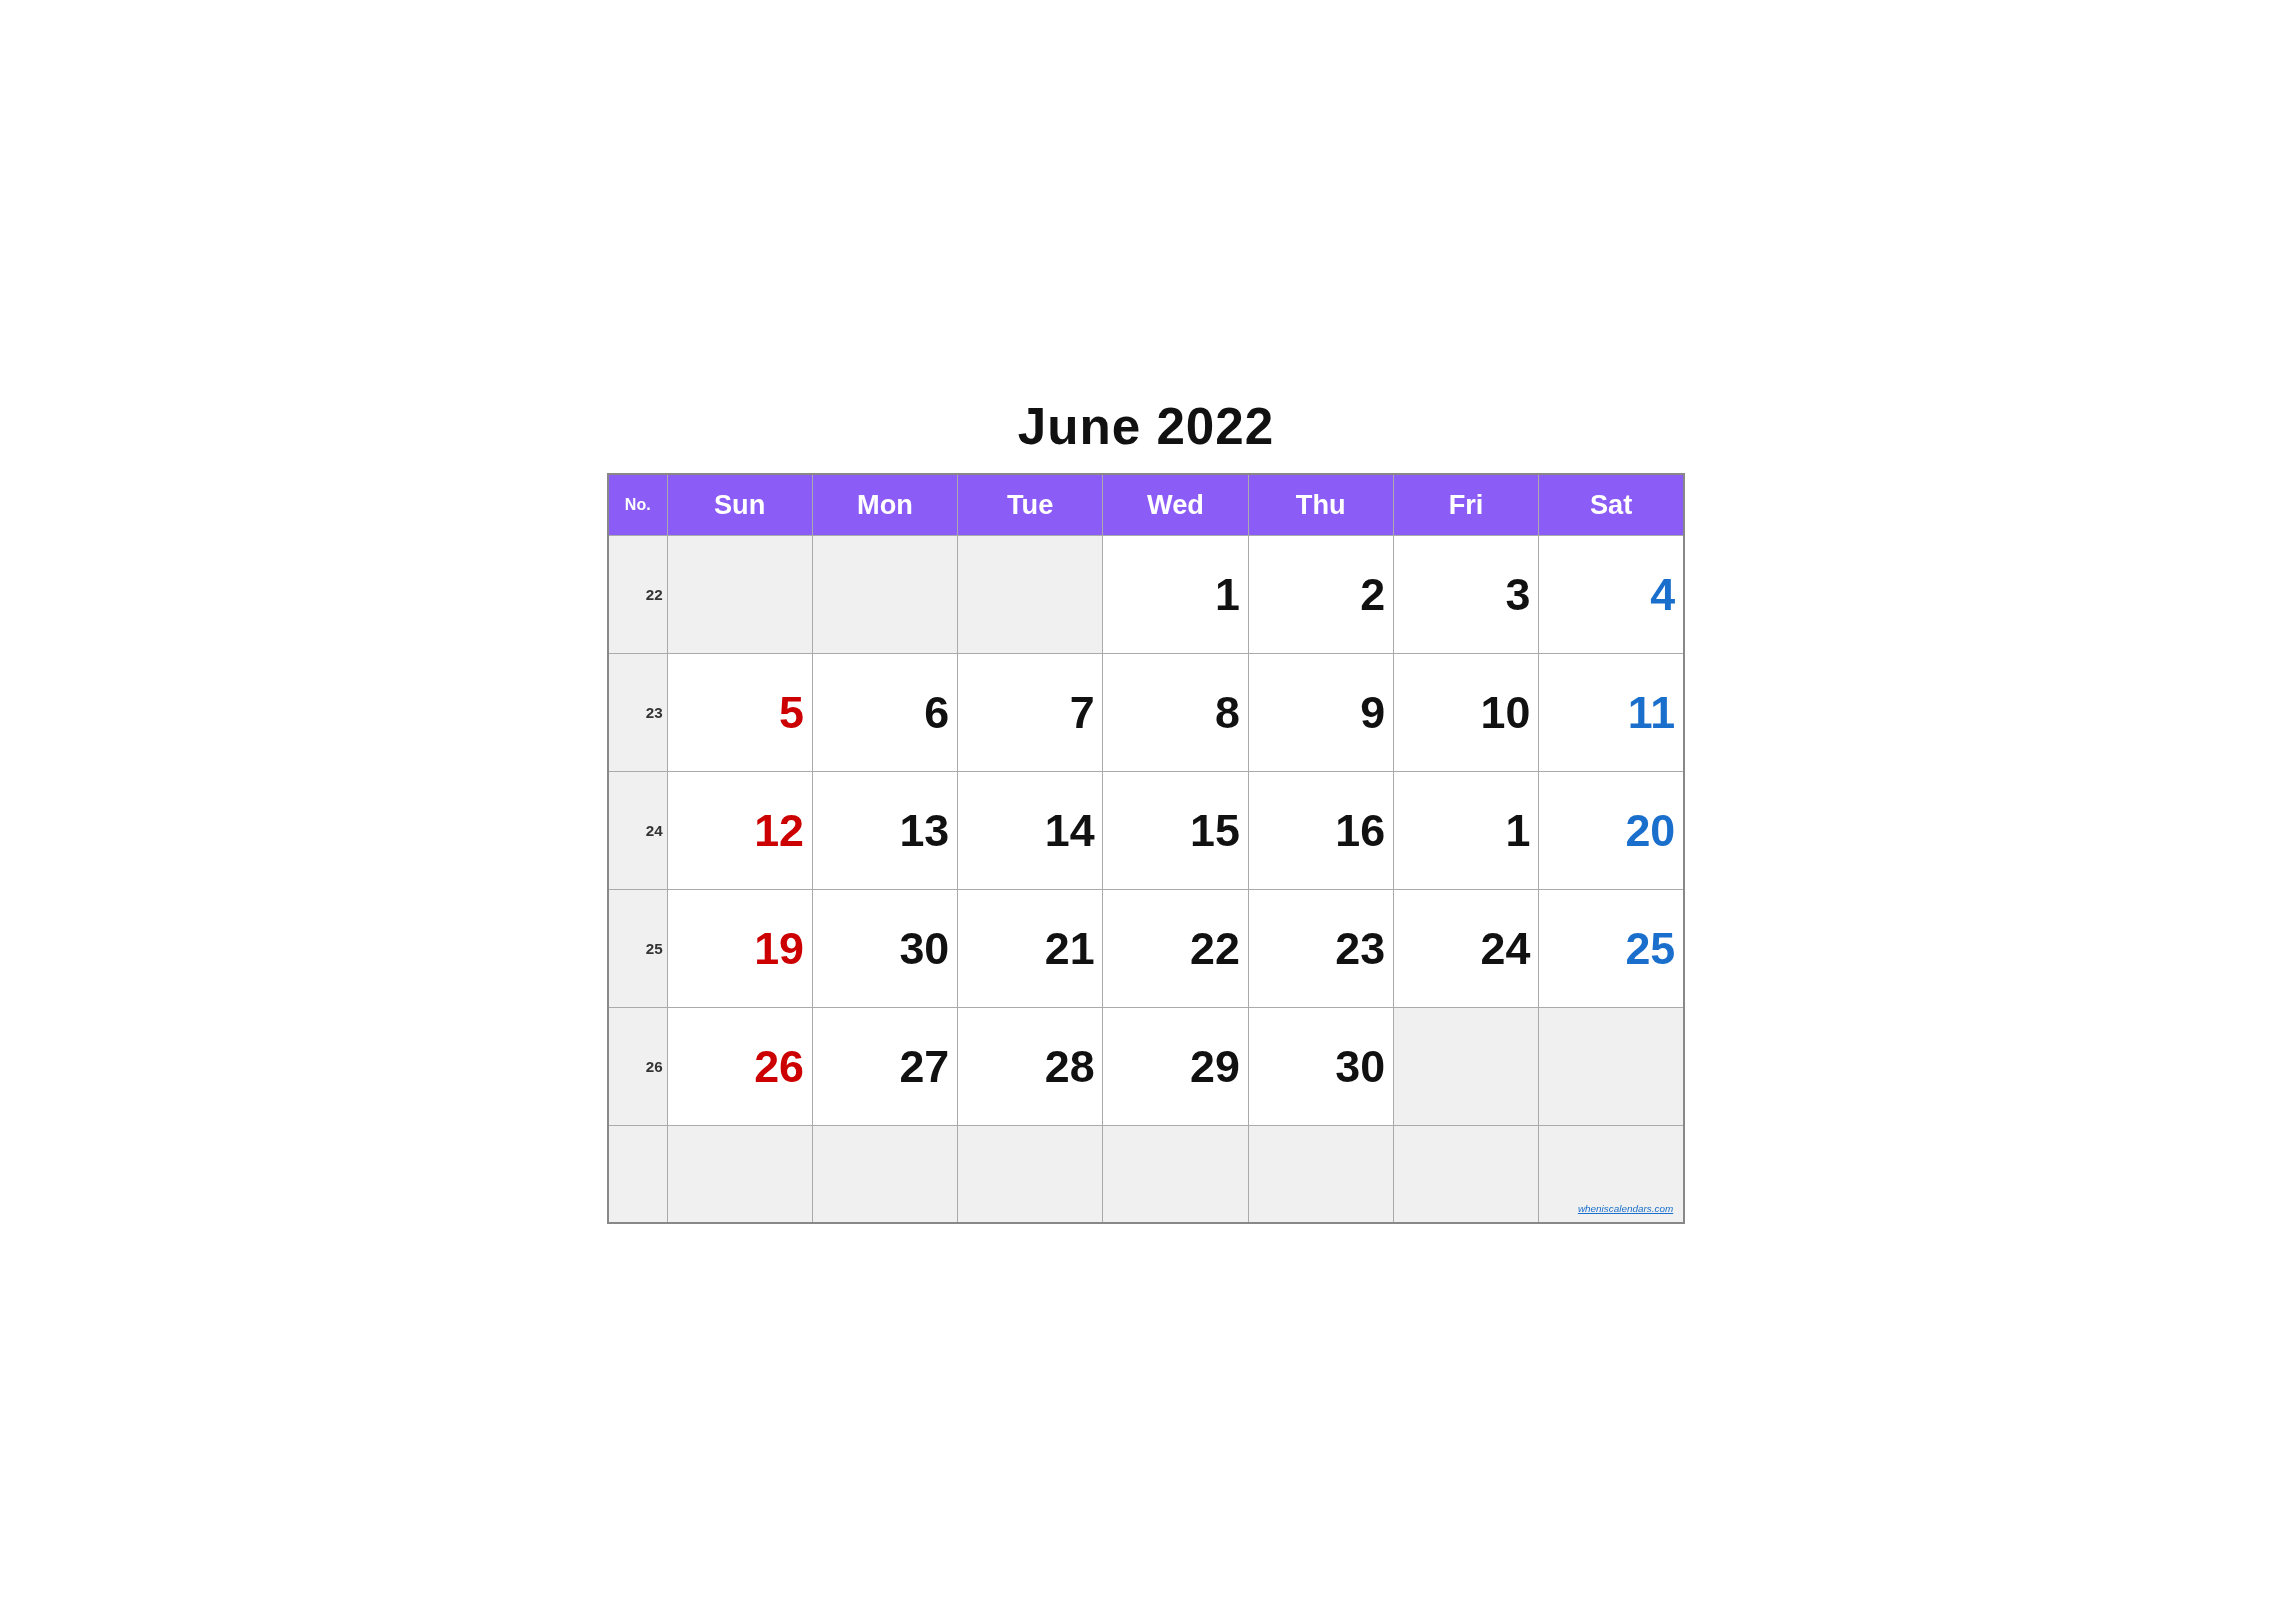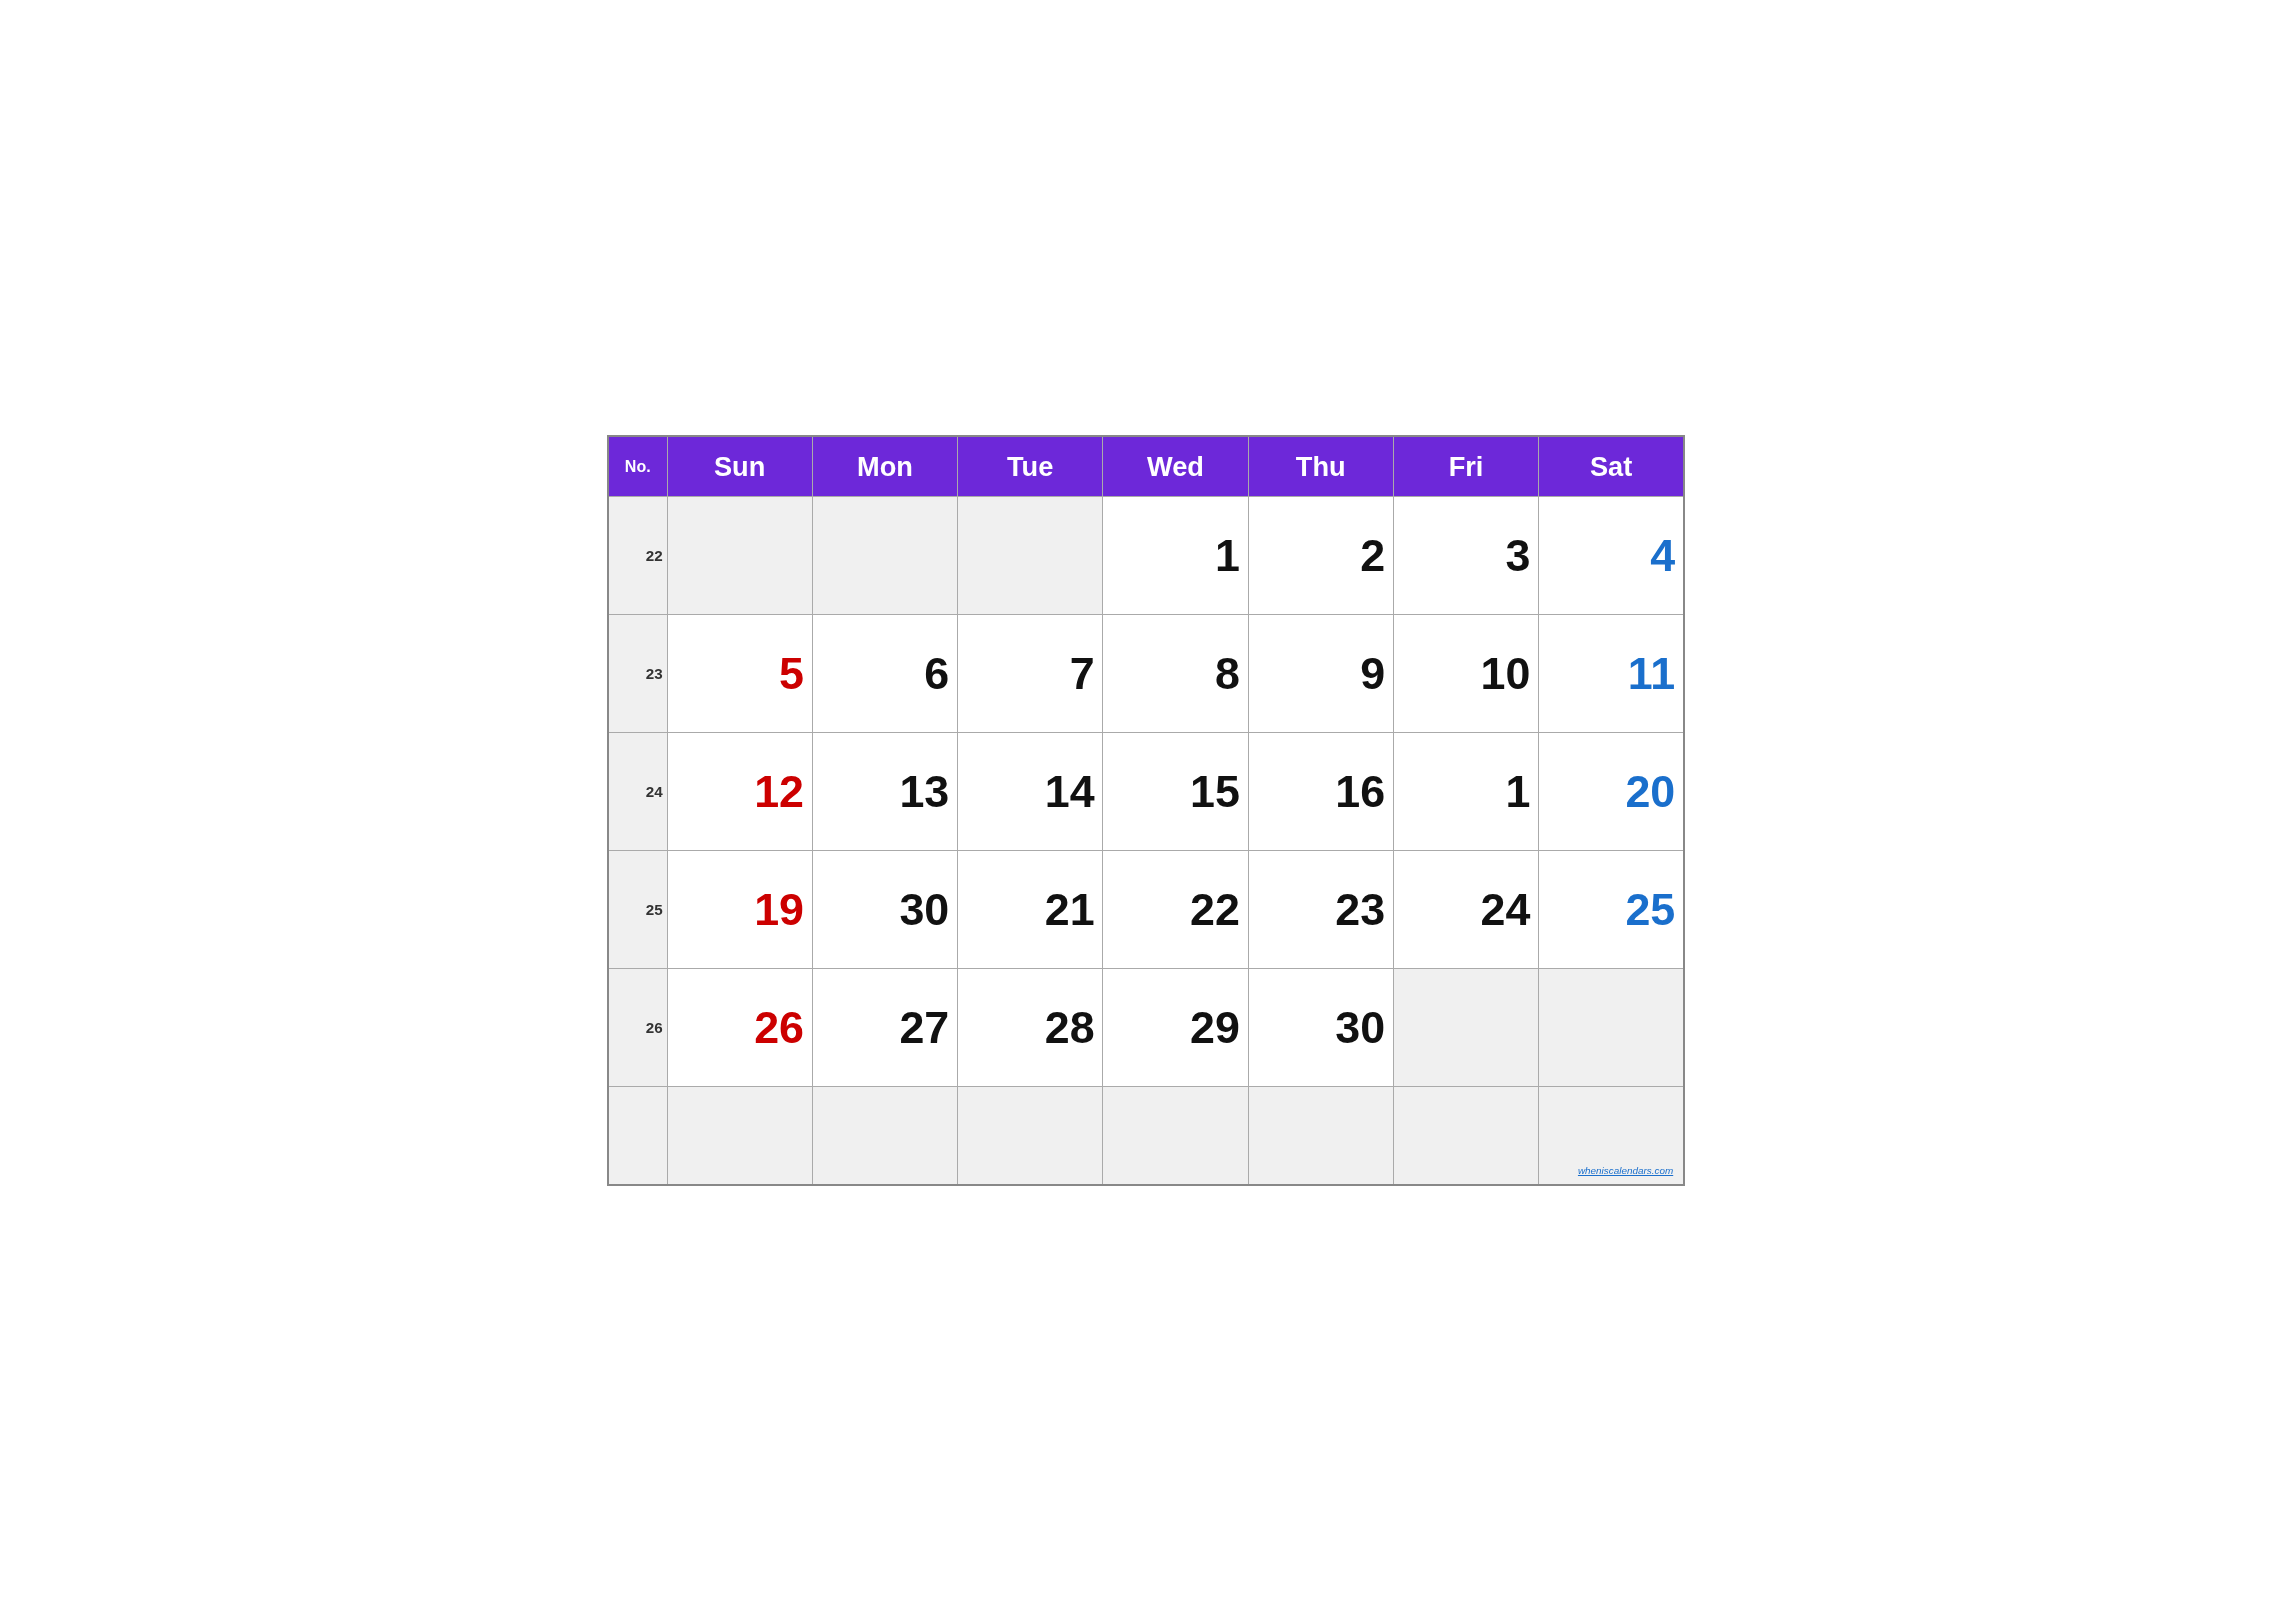--- a/index.html
+++ b/index.html
@@ -29,21 +29,21 @@
       border-collapse: collapse;
       border: 2px solid #888;
     }
     .calendar-table th,
     .calendar-table td {
       border: 1.5px solid #aaa;
       text-align: right;
     }
     
     .header-row th {
-      background: #6d28d9;
+      background: #8b5cf6;
       color: #fff;
       font-size: 1.7em;
       font-weight: 700;
       padding: 13.7px 0;
       text-align: center;
     }
     .header-row th.no-col {
       font-size: 1em;
       font-weight: 700;
       color: #fff;
@@ -92,20 +92,21 @@
     }
     .empty-last {
       background: #f0f0f0;
       height: 98px;
     }
   </style>
 </head>
 <body>
 
 <div class="calendar-wrapper">
+  <h1 class="calendar-title">June 2022</h1>
   <table class="calendar-table">
     <thead>
       <tr class="header-row">
         <th class="no-col">No.</th>
         <th>Sun</th>
         <th>Mon</th>
         <th>Tue</th>
         <th>Wed</th>
         <th>Thu</th>
         <th>Fri</th>

